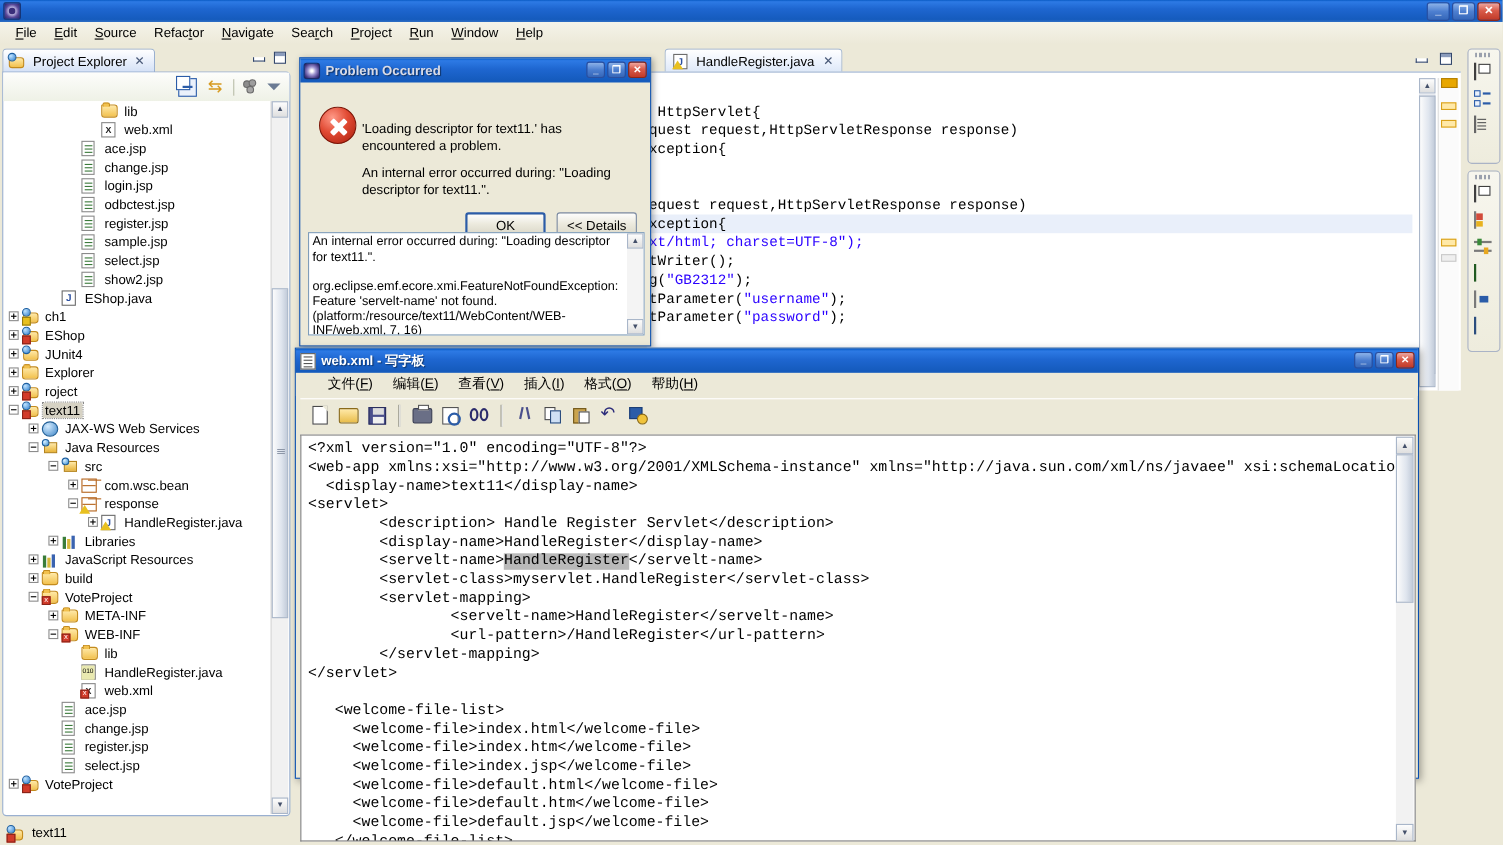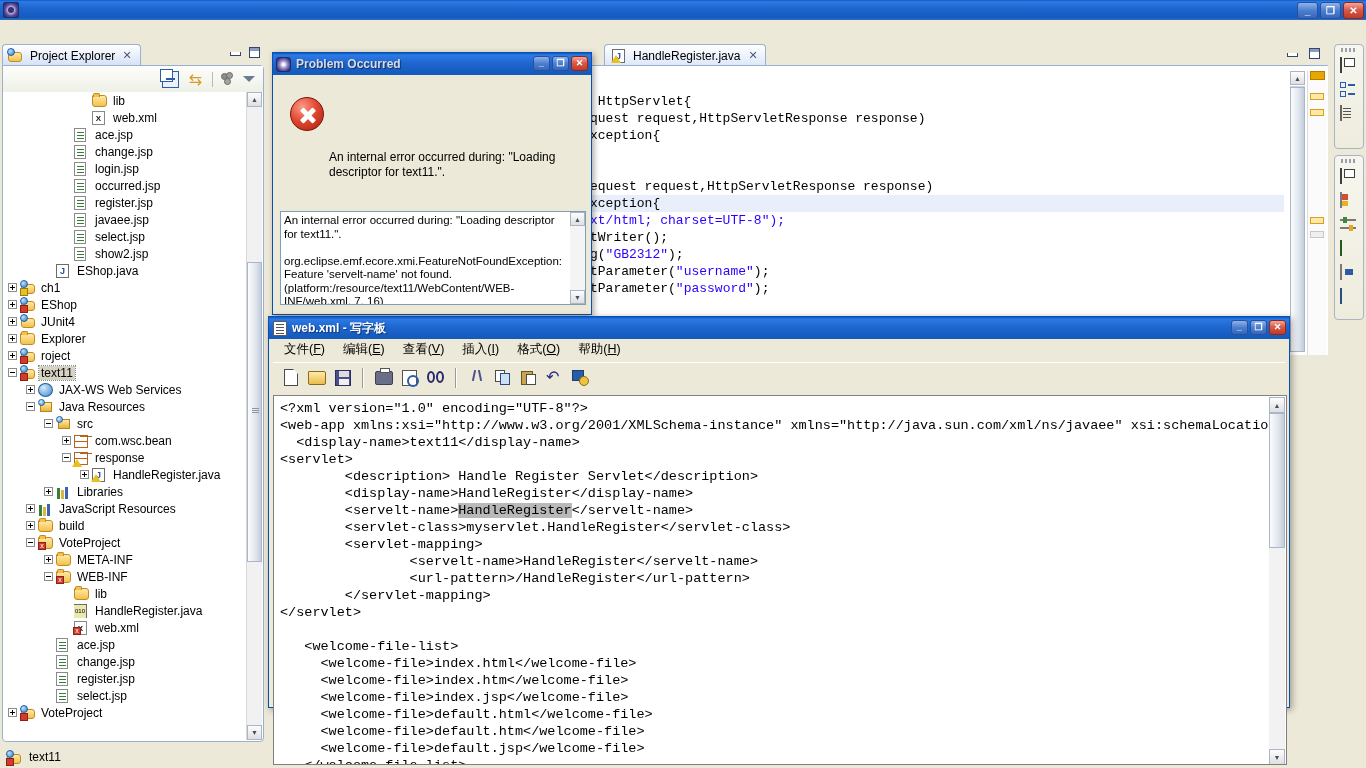--- a/index.html
+++ b/index.html
@@ -237,21 +237,21 @@
     background:#ece9d8;border:1px solid #0a4fb0;box-sizing:border-box;
     box-shadow:2px 2px 7px rgba(0,0,0,.35);
   }
   #wp-title{height:22px;display:flex;align-items:center;padding-left:4px;
     background:linear-gradient(to bottom,#0a5bc4 0%,#2d7ae5 10%,#1e66d0 45%,#155bbd 90%);}
   #wp-title .wp-icon{width:14px;height:15px;background:#fff;border:1px solid #5a5a5a;margin-right:5px;box-sizing:border-box;position:relative;}
   #wp-title .wp-icon:after{content:"";position:absolute;left:2px;top:2px;width:8px;height:1px;background:#555;box-shadow:0 3px 0 #555,0 6px 0 #555,0 9px 0 #555;}
   #wp-title .wp-text{color:#fff;font-weight:bold;font-size:12px;text-shadow:1px 1px 1px rgba(0,0,0,.45);}
   #wp-title .winbtns{right:3px;top:3px;}
   #wp-title .winbtn{width:17px;height:15px;font-size:9px;}
-  #wp-menubar{height:21px;display:flex;align-items:center;padding-left:6px;background:#ece9d8;}
+  #wp-menubar{height:21px;display:flex;align-items:center;padding-left:20px;background:#ece9d8;}
   #wp-menubar .mi{padding:2px 9px;font-size:12.5px;}
   #wp-menubar .mi u{text-decoration:underline;}
   #wp-toolbar{height:30px;margin:2px 4px 0 4px;background:#ece9d8;display:flex;align-items:center;gap:3px;padding-left:6px;
     border-top:1px solid #fff;box-sizing:border-box;}
   .tbi{width:23px;height:23px;position:relative;display:flex;align-items:center;justify-content:center;}
   .tb-sep{width:1px;height:20px;background:#9a9a8d;margin:0 5px;border-right:1px solid #fff;}
   .gl-new{width:14px;height:17px;background:#fff;border:1px solid #4a4a4a;box-sizing:border-box;position:relative;}
   .gl-new:after{content:"";position:absolute;right:-1px;top:-1px;border-left:5px solid transparent;border-top:5px solid #ece9d8;}
   .gl-open{width:18px;height:14px;background:linear-gradient(to bottom,#ffe9a8,#e9bd4b);border:1px solid #8a6a1a;border-radius:1px 2px 2px 2px;box-sizing:border-box;}
   .gl-save{width:16px;height:16px;background:#4a4f8c;border:1px solid #2b2f5e;position:relative;box-sizing:border-box;}
@@ -300,20 +300,32 @@
 
   <div id="eclipse-titlebar">
     <div class="tb-icon"></div>
     <div class="winbtns">
       <div class="winbtn">_</div>
       <div class="winbtn">❐</div>
       <div class="winbtn close">✕</div>
     </div>
   </div>
 
+  <div id="eclipse-menubar">
+      <div class="mi"><u>F</u>ile</div>
+      <div class="mi"><u>E</u>dit</div>
+      <div class="mi"><u>S</u>ource</div>
+      <div class="mi">Refac<u>t</u>or</div>
+      <div class="mi"><u>N</u>avigate</div>
+      <div class="mi">Sea<u>r</u>ch</div>
+      <div class="mi"><u>P</u>roject</div>
+      <div class="mi"><u>R</u>un</div>
+      <div class="mi"><u>W</u>indow</div>
+      <div class="mi"><u>H</u>elp</div>
+    </div>
 
   <div id="workbench" class="abs">
 
     <div id="project-explorer" class="abs">
       <div class="view-tabrow">
         <div class="view-tab">
           <span class="ticon ic-proj">
             <span class="pj-f"></span>
               <span class="pj-g"></span>
           </span>
@@ -379,37 +391,37 @@
                 <span class="ic-jsp" style="position:absolute;"></span>
               </span>
               <span class="tlabel">login.jsp</span>
             </div>
             <div class="trow">
               <span class="tspace" style="width:58px;"></span>
               <span class="tspace" style="width:12px;"></span>
               <span class="ticon" style="position:relative;">
                 <span class="ic-jsp" style="position:absolute;"></span>
               </span>
-              <span class="tlabel">occurred.jsp</span>
+              <span class="tlabel">odbctest.jsp</span>
             </div>
             <div class="trow">
               <span class="tspace" style="width:58px;"></span>
               <span class="tspace" style="width:12px;"></span>
               <span class="ticon" style="position:relative;">
                 <span class="ic-jsp" style="position:absolute;"></span>
               </span>
               <span class="tlabel">register.jsp</span>
             </div>
             <div class="trow">
               <span class="tspace" style="width:58px;"></span>
               <span class="tspace" style="width:12px;"></span>
               <span class="ticon" style="position:relative;">
                 <span class="ic-jsp" style="position:absolute;"></span>
               </span>
-              <span class="tlabel">javaee.jsp</span>
+              <span class="tlabel">sample.jsp</span>
             </div>
             <div class="trow">
               <span class="tspace" style="width:58px;"></span>
               <span class="tspace" style="width:12px;"></span>
               <span class="ticon" style="position:relative;">
                 <span class="ic-jsp" style="position:absolute;"></span>
               </span>
               <span class="tlabel">select.jsp</span>
             </div>
             <div class="trow">
@@ -738,21 +750,28 @@
     <span class="pd-text">Problem Occurred</span>
     <span class="winbtns">
       <span class="winbtn">_</span>
       <span class="winbtn">❐</span>
       <span class="winbtn close">✕</span>
     </span>
   </div>
 
   <div id="pd-content">
     <div id="pd-erricon"></div>
+    <div class="pd-msg" id="pd-msg1">'Loading descriptor for text11.' has encountered a problem.</div>
     <div class="pd-msg" id="pd-msg2">An internal error occurred during: "Loading descriptor for text11.".</div>
+    <div id="pd-buttons">
+      <div class="dlgbtn default">OK</div>
+      <div class="dlgbtn">
+        <span>&lt;&lt; Details</span>
+      </div>
+    </div>
   </div>
 
   <div id="pd-details">
     <div id="pd-details-text">An internal error occurred during: "Loading descriptor for text11.".
   org.eclipse.emf.ecore.xmi.FeatureNotFoundException: Feature 'servelt-name' not found.
 (platform:/resource/text11/WebContent/WEB-INF/web.xml, 7, 16)</div>
     <div id="pd-details-sb">
       <div class="sb-arrow">▲</div>
       <div class="sb-arrow" style="position:absolute;bottom:0;left:0;">▼</div>
     </div>

